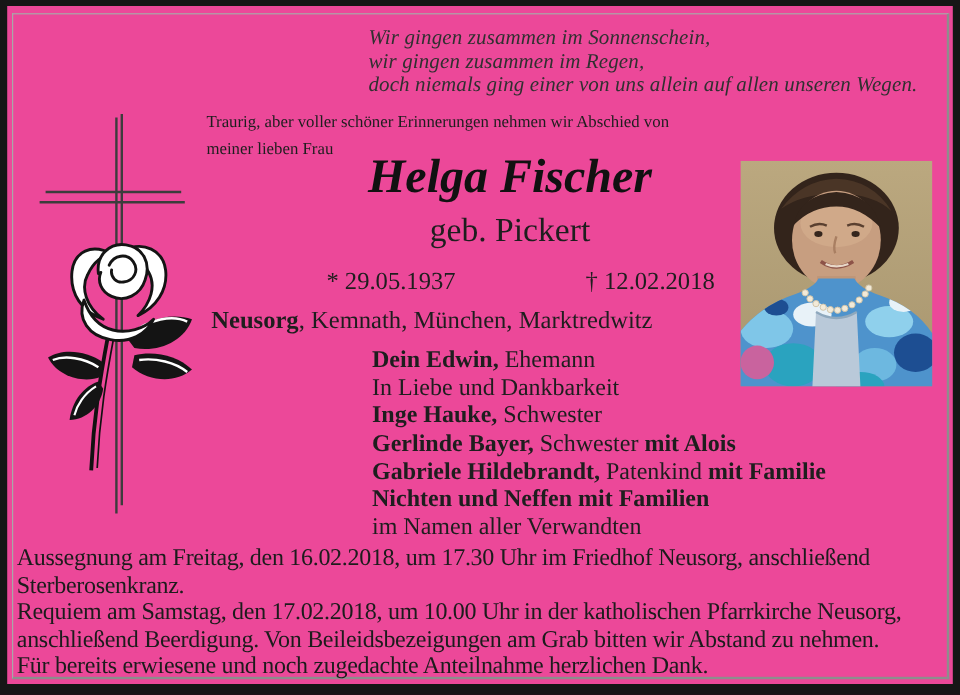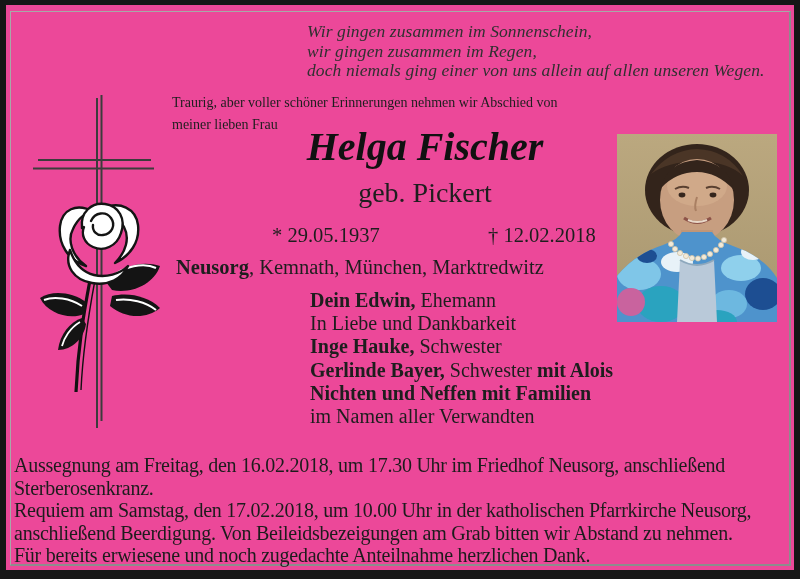--- a/index.html
+++ b/index.html
@@ -83,20 +83,21 @@
     <div class="birth">* 29.05.1937</div>
     <div class="death">† 12.02.2018</div>
 
     <div class="places"><span class="b">Neusorg</span><span>, Kemnath, München, Marktredwitz</span></div>
 
     <div class="family">
         <div class="fam-line"><span class="b">Dein Edwin,</span><span> Ehemann</span><span class="b"></span></div>
         <div class="fam-line"><span class="b"></span><span>In Liebe und Dankbarkeit</span><span class="b"></span></div>
         <div class="fam-line"><span class="b">Inge Hauke,</span><span> Schwester</span><span class="b"></span></div>
         <div class="fam-line"><span class="b">Gerlinde Bayer,</span><span> Schwester </span><span class="b">mit Alois</span></div>
+        <div class="fam-line"><span class="b">Gabriele Hildebrandt,</span><span> Patenkind </span><span class="b">mit Familie</span></div>
         <div class="fam-line"><span class="b">Nichten und Neffen mit Familien</span><span></span><span class="b"></span></div>
         <div class="fam-line"><span class="b"></span><span>im Namen aller Verwandten</span><span class="b"></span></div>
       </div>
 
     <svg class="photo-svg" width="160" height="188" viewBox="0 0 160 188">
       <defs>
         <linearGradient id="pbg" x1="0" y1="0" x2="0" y2="1">
           <stop offset="0" stop-color="#bba87f"></stop>
           <stop offset="1" stop-color="#a8966f"></stop>
         </linearGradient>

